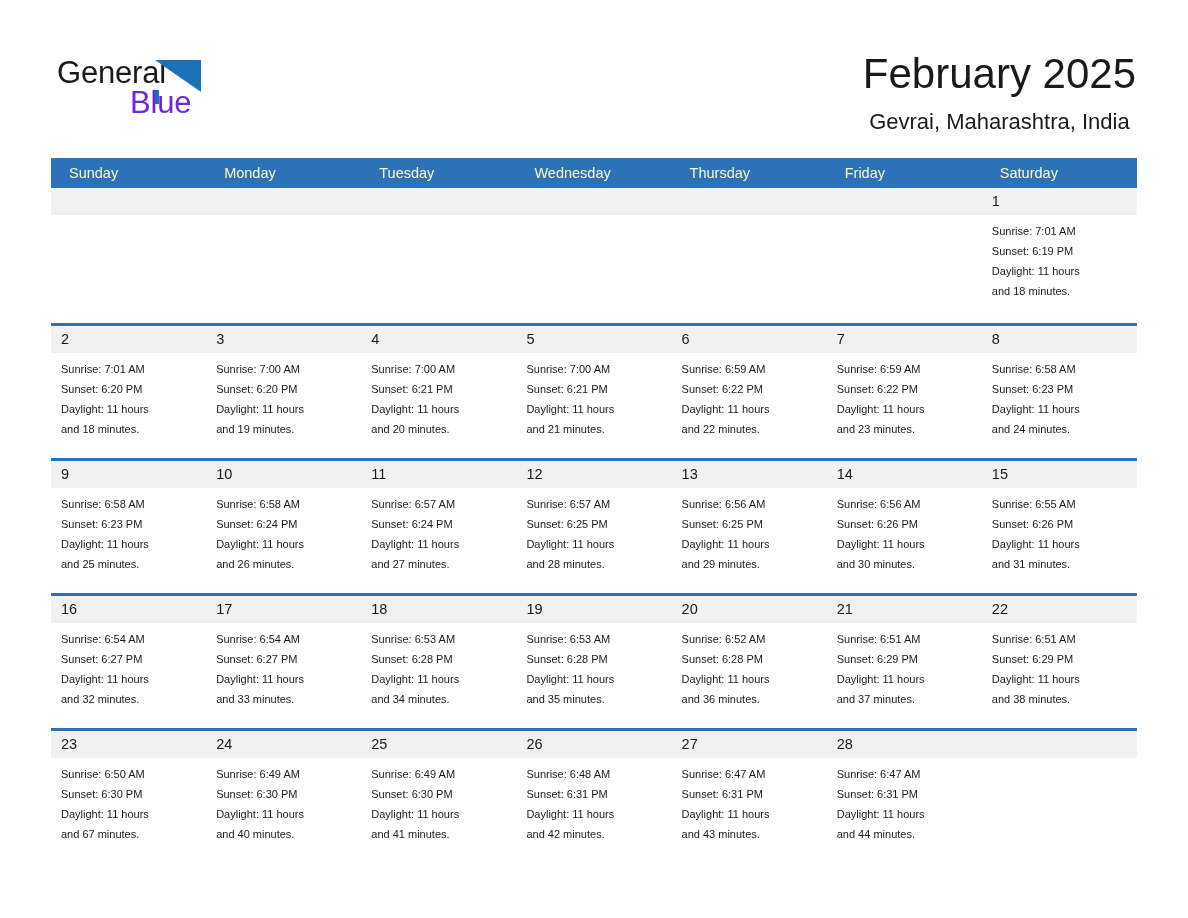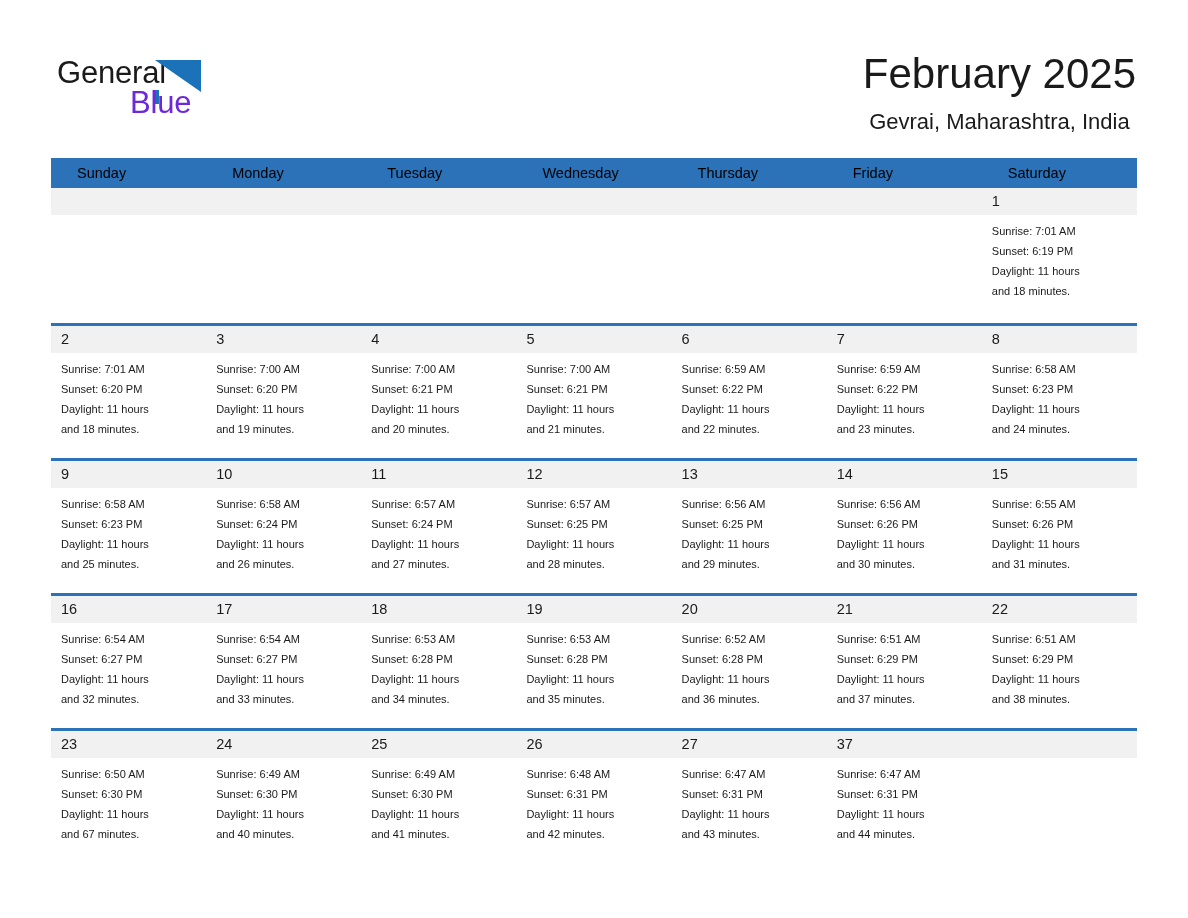--- a/index.html
+++ b/index.html
@@ -99,24 +99,24 @@
     width: 1086px;
   }
   .cal-head {
     display: flex;
     background: #2b72b8;
     height: 30px;
   }
   .cal-head .hcell {
     flex: 1 1 0;
     min-width: 0;
-    color: #000000;
+    color: #fef9c3;
     font-size: 14.5px;
     line-height: 30px;
-    padding-left: 26px;
+    padding-left: 18px;
     font-weight: 400;
     white-space: nowrap;
   }
 
   .week {
     display: flex;
     border-top: 3px solid #2b72b8;
     height: 135px;
   }
   .week:first-of-type {
@@ -446,21 +446,21 @@
           <div class="cell">
             <div class="daynum-band"><span class="daynum">27</span></div>
             <div class="info">
               <div>Sunrise: 6:47 AM</div>
               <div>Sunset: 6:31 PM</div>
               <div>Daylight: 11 hours</div>
               <div>and 43 minutes.</div>
             </div>
           </div>
           <div class="cell">
-            <div class="daynum-band"><span class="daynum">37</span></div>
+            <div class="daynum-band"><span class="daynum">28</span></div>
             <div class="info">
               <div>Sunrise: 6:47 AM</div>
               <div>Sunset: 6:31 PM</div>
               <div>Daylight: 11 hours</div>
               <div>and 44 minutes.</div>
             </div>
           </div>
           <div class="cell empty">
             <div class="daynum-band"><span class="daynum"></span></div>
           </div>

